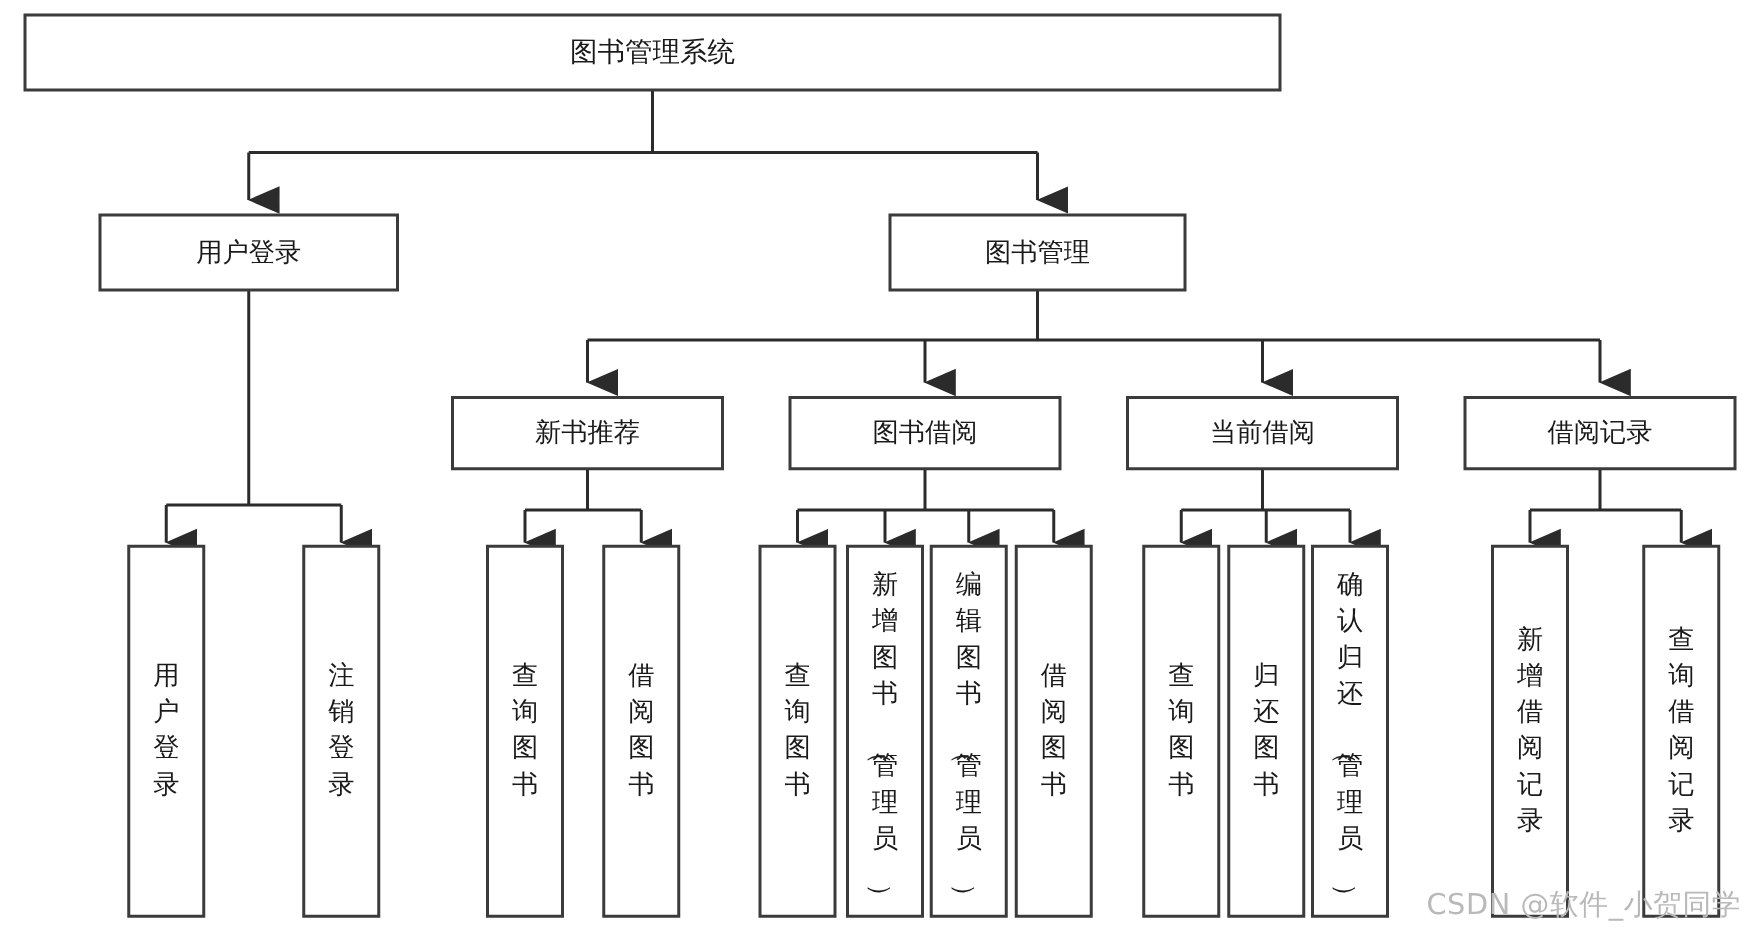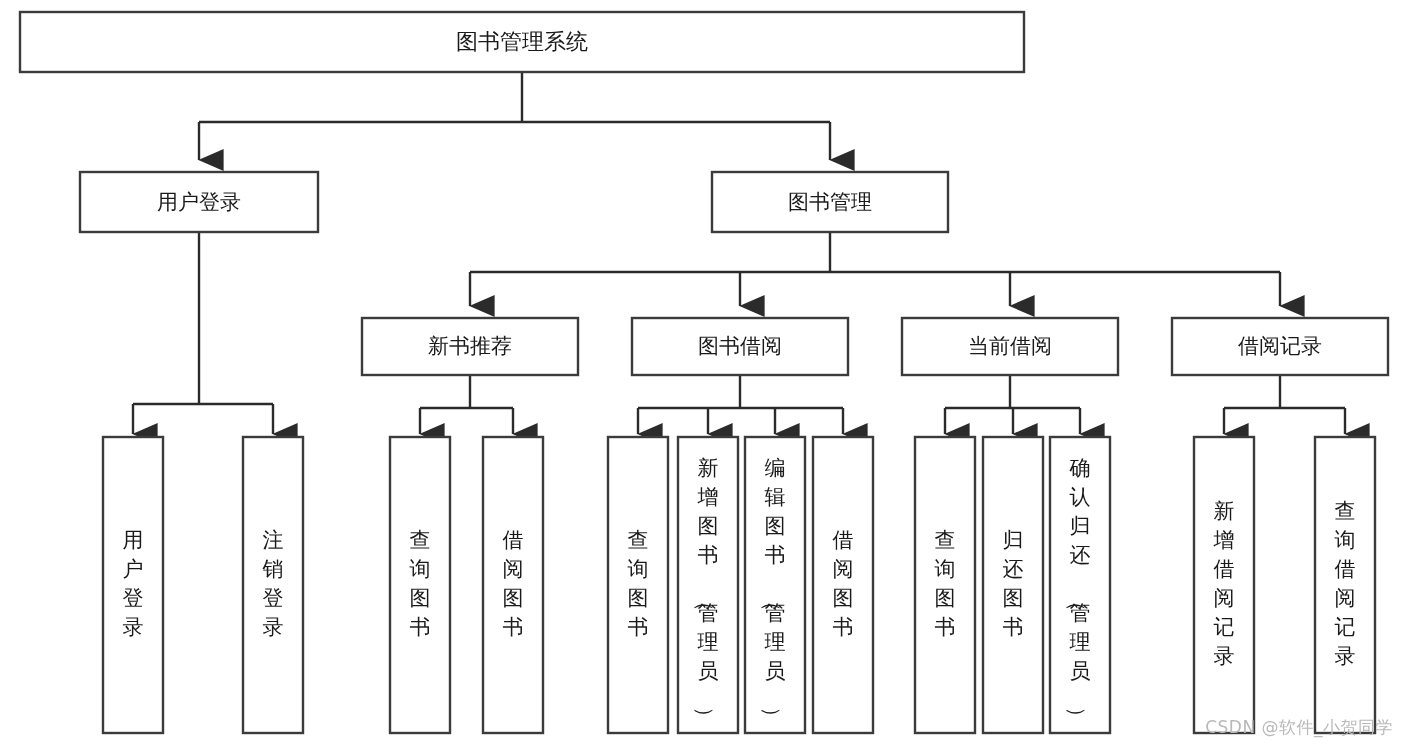--- a/index.html
+++ b/index.html
@@ -53,21 +53,21 @@
     stroke-linecap: butt;
   }
   .arrow-head {
     fill: #2b2b2b;
   }
   .watermark {
     position: absolute;
     right: 12px;
     bottom: 8px;
     font-family: "DejaVu Sans", "Liberation Sans", sans-serif;
-    font-size: 17px;
+    font-size: 23px;
     color: #b9b9b9;
     letter-spacing: 0.5px;
     white-space: nowrap;
     user-select: none;
   }
 </style>
 </head>
 <body>
 
 <div id="diagram-root">

